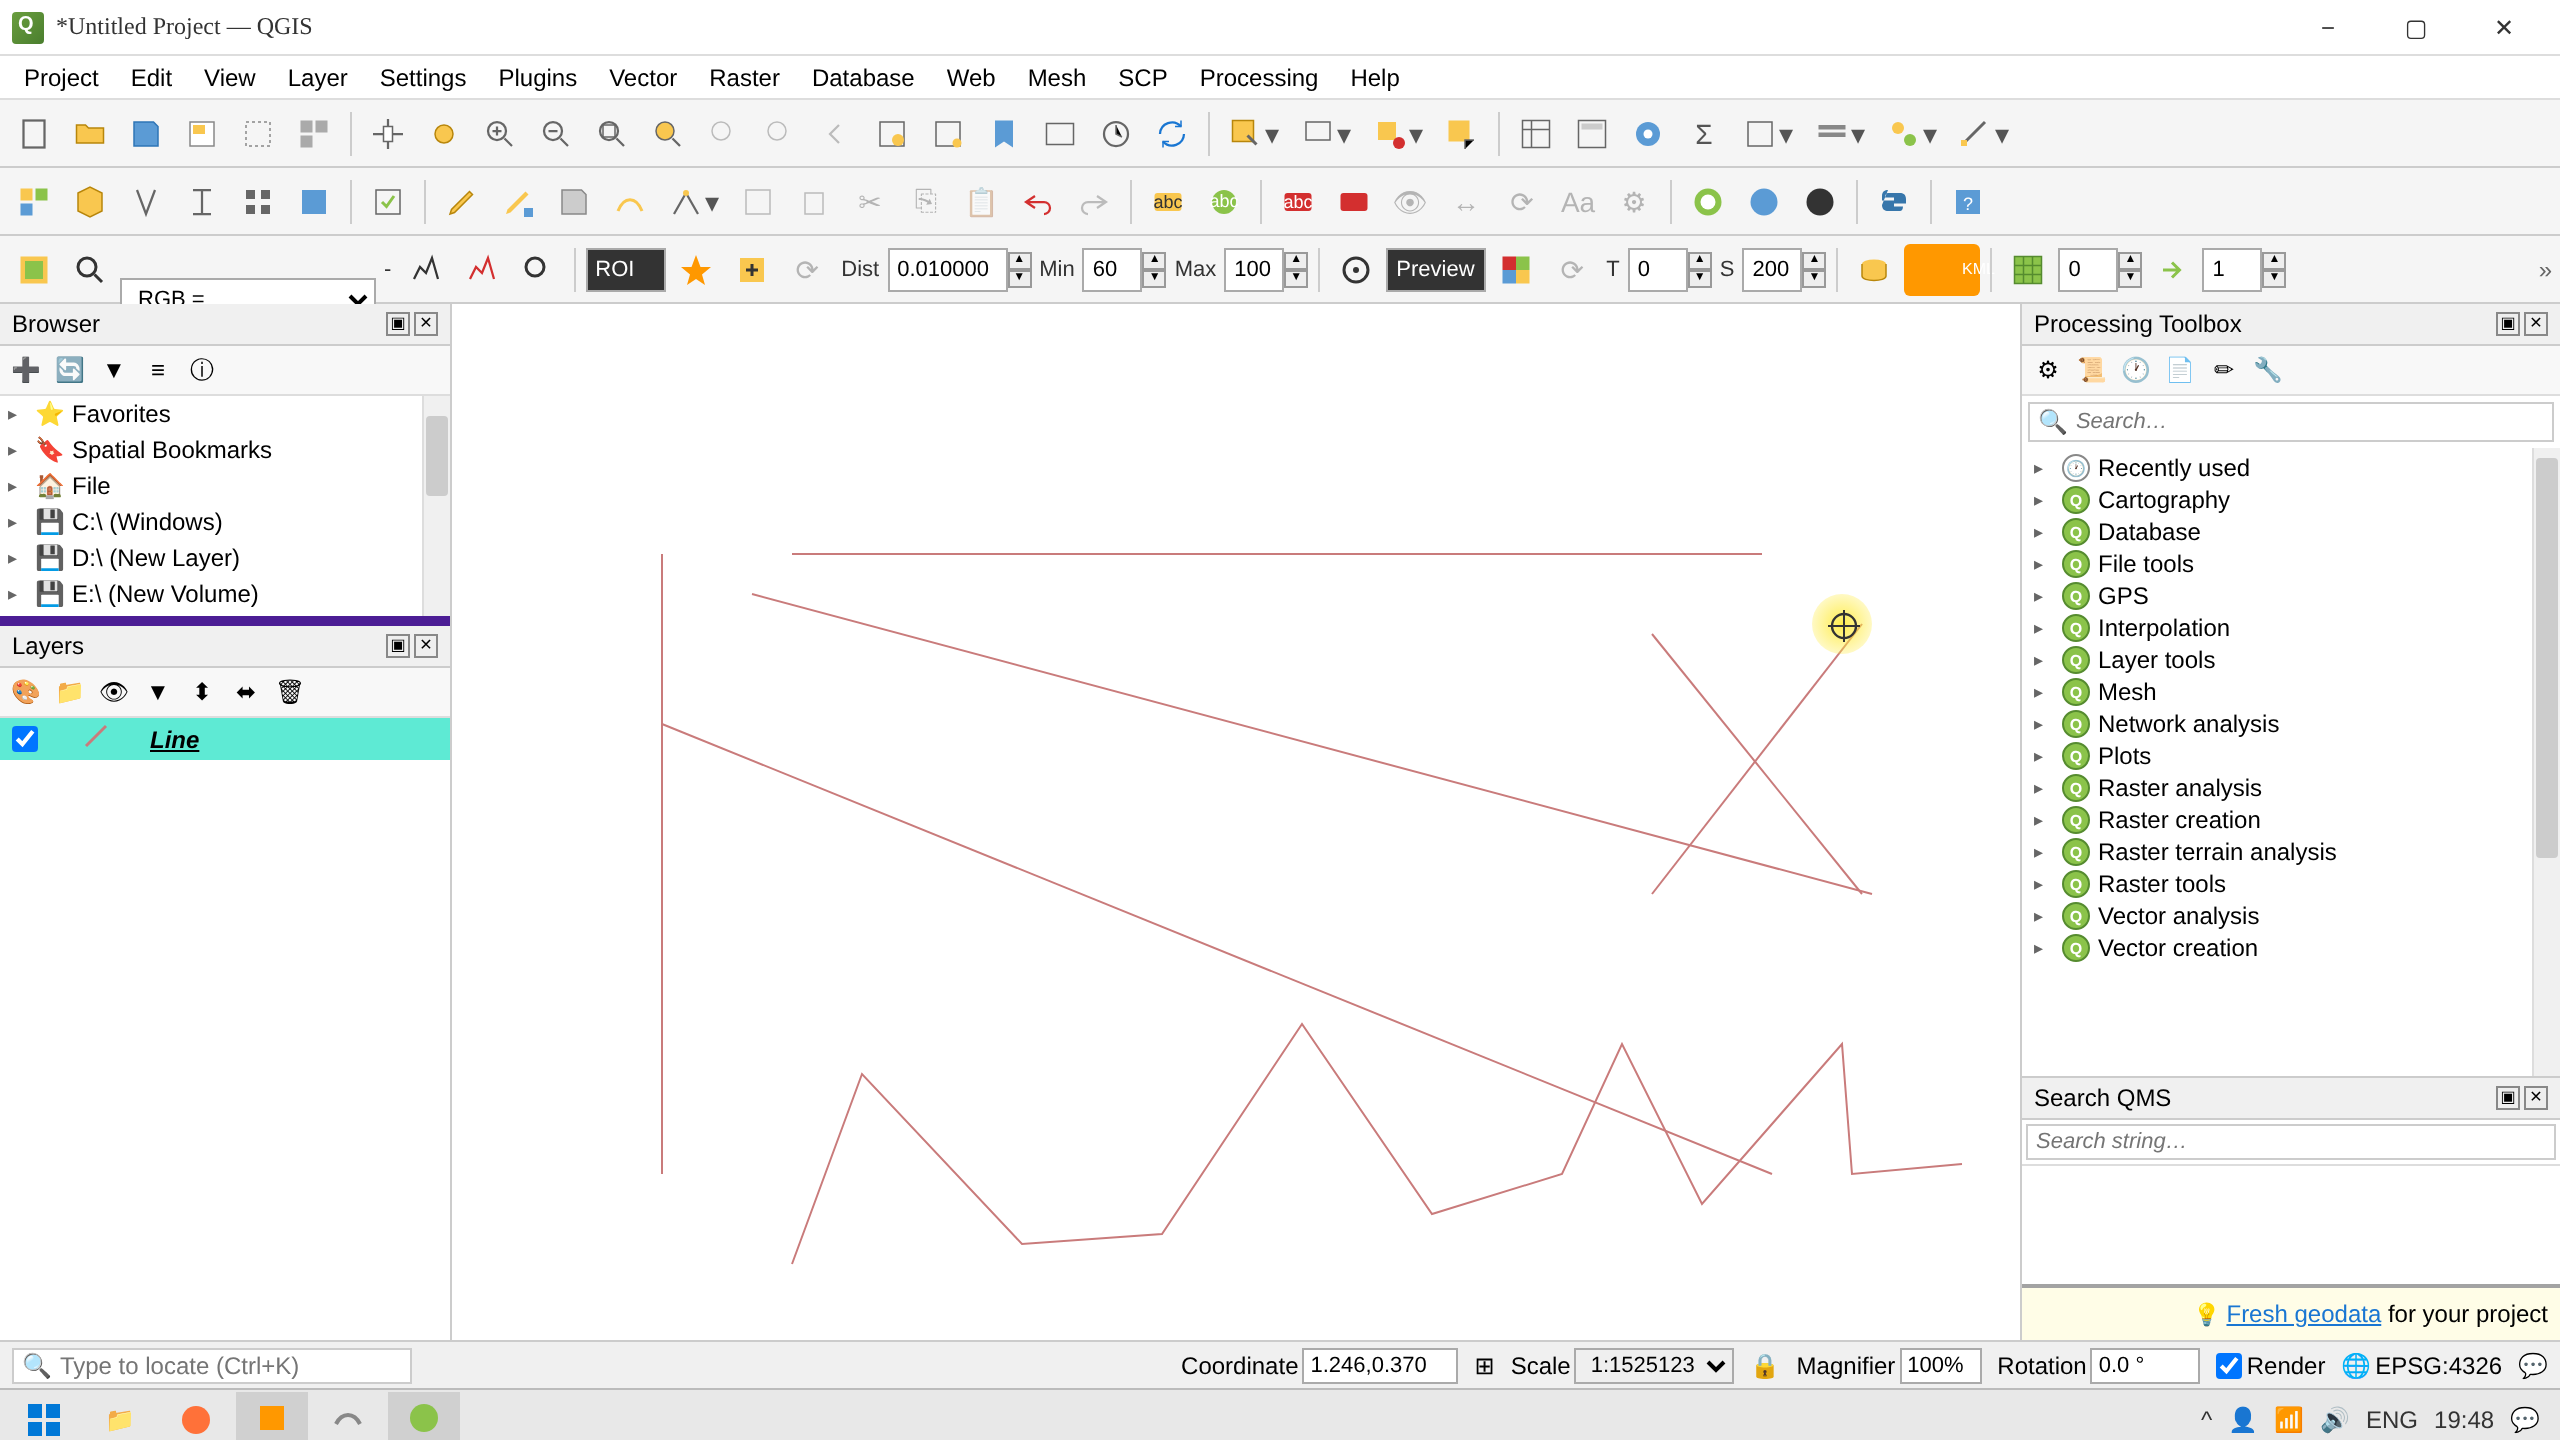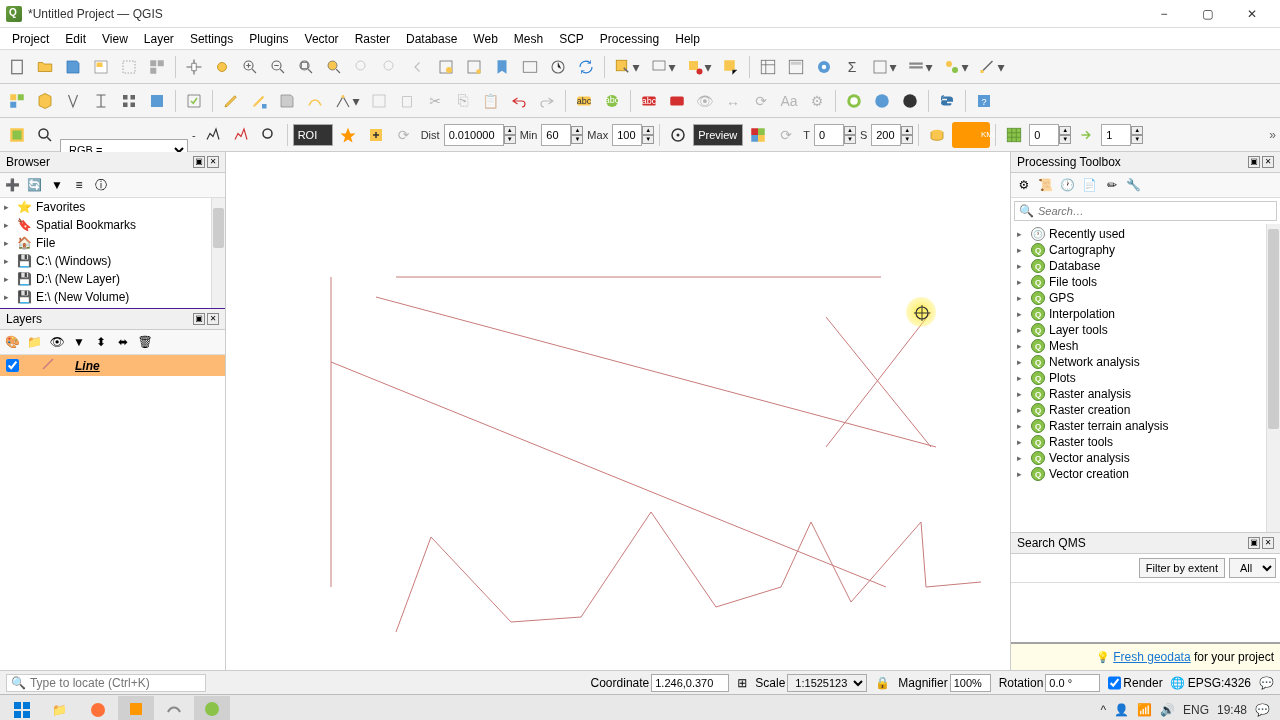--- a/index.html
+++ b/index.html
@@ -2,21 +2,21 @@
 <html><head>
 <meta charset="utf-8">
 <style>
 * { margin: 0; padding: 0; box-sizing: border-box; font-family: "Segoe UI", Tahoma, sans-serif; font-size: 12px; }
 body { background: #f0f0f0; width: 1280px; height: 720px; overflow: hidden; position: relative; }
 
 
 .titlebar { height: 28px; background: #fff; display: flex; align-items: center; padding: 0 6px; border-bottom: 1px solid #ddd; }
 .titlebar .qicon { width: 16px; height: 16px; background: linear-gradient(135deg,#6a9e3e,#4a7e2e); border-radius: 2px; margin-right: 6px; position: relative; }
 .titlebar .qicon::after { content:"Q"; color:#fff; font-weight:bold; font-size:10px; position:absolute; left:3px; top:1px; }
-.titlebar .title { flex: 1; color: #333; }
+.titlebar .title { flex: 1; color: #333; font-family: Liberation Serif, serif; }
 .titlebar .winbtns { display: flex; gap: 0; }
 .titlebar .winbtn { width: 44px; height: 28px; display: flex; align-items: center; justify-content: center; color: #333; }
 
 
 .menubar { height: 22px; background: #fff; display: flex; align-items: center; padding: 0 4px; border-bottom: 1px solid #ddd; }
 .menubar .menuitem { padding: 2px 8px; color: #000; cursor: default; }
 
 
 .toolbar { background: #f5f5f5; border-bottom: 1px solid #ccc; display: flex; align-items: center; padding: 2px 4px; gap: 2px; flex-wrap: nowrap; min-height: 32px; }
 .toolbar .tbtn { width: 26px; height: 26px; display: flex; align-items: center; justify-content: center; border: 1px solid transparent; border-radius: 3px; font-size: 14px; color: #555; cursor: default; }
@@ -34,22 +34,22 @@
 .leftpanel { width: 226px; background: #fff; border-right: 1px solid #ccc; display: flex; flex-direction: column; }
 .panel-title { background: #f0f0f0; border-bottom: 1px solid #ccc; padding: 3px 6px; font-size: 11px; display: flex; align-items: center; justify-content: space-between; }
 .panel-title .pbtns { display:flex; gap:2px; }
 .panel-title .pbtn { width:12px; height:12px; border:1px solid #888; background:#eee; font-size:8px; text-align:center; line-height:10px; }
 .panel-toolbar { background:#f8f8f8; padding:3px 4px; display:flex; gap:4px; border-bottom:1px solid #ddd; }
 .panel-toolbar .ptbtn { width:18px; height:18px; display:flex; align-items:center; justify-content:center; }
 .tree { flex: 0 0 auto; overflow: auto; background: #fff; font-size: 11px; }
 .tree-item { display: flex; align-items: center; padding: 2px 4px; gap: 4px; cursor: default; }
 .tree-item .expand { width: 10px; color:#666; font-size:9px; }
 .tree-item .ticon { width:14px; height:14px; display:inline-flex; align-items:center; justify-content:center; }
-.layers-panel { border-top: 1px solid #4c1d95; }
-.layer-item { display:flex; align-items:center; padding:2px 6px; gap:20px; background:#fdba74; }
+.layers-panel { border-top: 5px solid #4c1d95; }
+.layer-item { display:flex; align-items:center; padding:2px 6px; gap:20px; background:#5eead4; }
 .layer-item input[type="checkbox"] { margin-right: 2px; }
 .layer-name { font-weight: bold; text-decoration: underline; font-style: italic; }
 
 
 .canvas { flex: 1; background: #fff; position: relative; overflow: hidden; }
 .canvas svg { position: absolute; left: 0; top: 0; }
 .highlight { position:absolute; width:30px; height:30px; background: radial-gradient(circle, rgba(255,235,59,0.9) 0%, rgba(255,235,59,0.3) 70%, transparent 100%); border-radius:50%; }
 .target-icon { position:absolute; width:16px; height:16px; }
 
 
@@ -790,23 +790,22 @@
         </div>
     </div>
 
     <div class="panel-title qms-panel">
       <span>Search QMS</span>
       <div class="pbtns">
           <div class="pbtn">▣</div>
           <div class="pbtn">✕</div>
         </div>
     </div>
-    <div class="qms-filter">
-      <button>Filter by extent</button>
-      <select><option>All</option></select>
+    <div class="search-box" style="margin:2px;">
+      <input placeholder="Search string…" style="">
     </div>
     <div class="qms-results"></div>
     <div class="qms-footer">
       💡 <a>Fresh geodata</a><span> for your project</span>
     </div>
   </div>
 </div>
 
 <div class="statusbar">
   <div class="locator">

